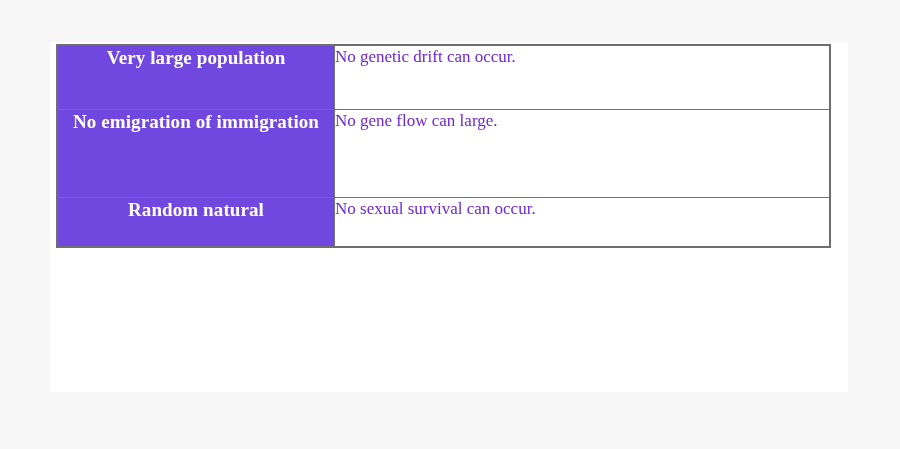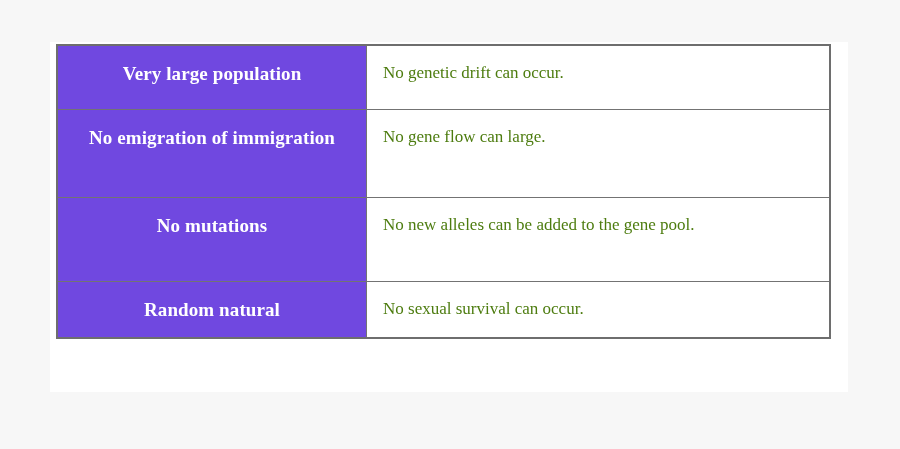--- a/index.html
+++ b/index.html
@@ -38,21 +38,21 @@
     top: 44px;
     width: 775px;
     border-collapse: collapse;
     table-layout: fixed;
     background: #ffffff;
     border: 2px solid #6e6e6e;
   }
 
   #conditions-table td {
     border: 1px solid #737373;
-    padding: 16px;
+    padding: 0;
     vertical-align: top;
   }
 
   td.cond-cell {
     width: 276px;
     background: #7048e0;
     color: #ffffff;
     font-weight: bold;
     font-size: 19px;
     line-height: 1.22;
@@ -62,21 +62,21 @@
   }
 
   td.cond-cell.tight {
     padding-left: 0;
     padding-right: 0;
     font-size: 19px;
   }
 
   td.result-cell {
     background: #ffffff;
-    color: #4d7c0f;
+    color: #6d28d9;
     font-size: 17px;
     line-height: 1.25;
     text-align: left;
     padding: 9px 8px 6px 10px;
     font-weight: normal;
   }
 
   
   tr.r0 { height: 64px; }
   tr.r1 { height: 88px; margin-left: 23px; }
@@ -97,24 +97,20 @@
       <tr class="r0">
         <td class="cond-cell">Very large population</td>
         <td class="result-cell">No genetic drift can occur.</td>
       </tr>
 
       <tr class="r1">
         <td class="cond-cell tight">No emigration of immigration</td>
         <td class="result-cell">No gene flow can large.</td>
       </tr>
 
-      <tr class="r2">
-        <td class="cond-cell">No mutations</td>
-        <td class="result-cell">No new alleles can be added to the gene pool.</td>
-      </tr>
 
       <tr class="r3">
         <td class="cond-cell">Random natural</td>
         <td class="result-cell">No sexual survival can occur.</td>
       </tr>
 
 
     </tbody>
   </table>
 

